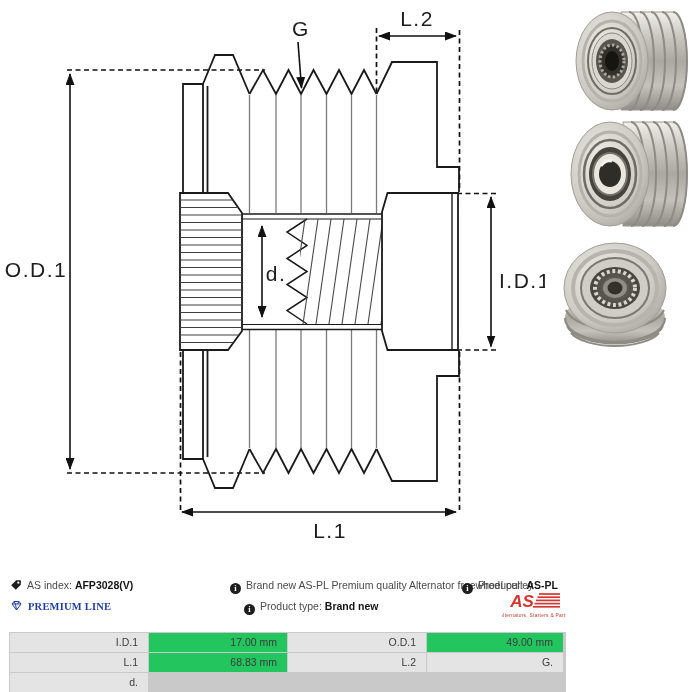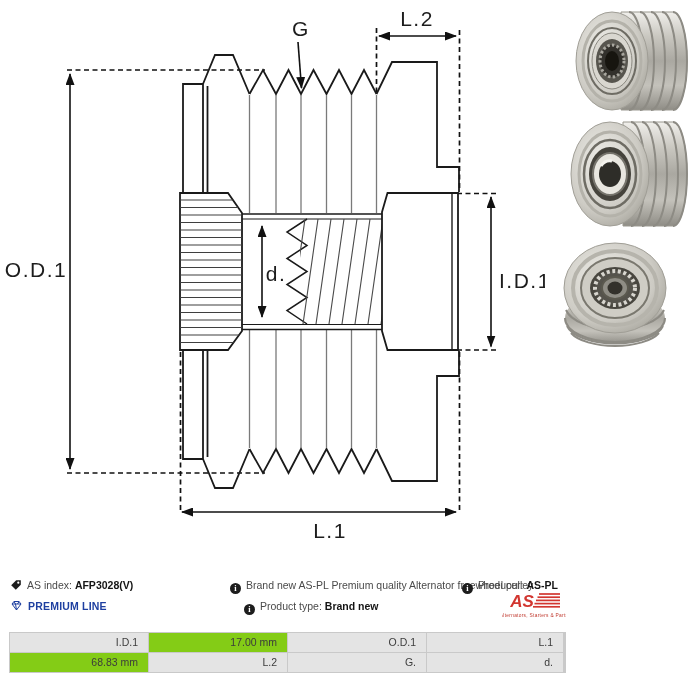--- a/index.html
+++ b/index.html
@@ -8,28 +8,28 @@
   .abs{position:absolute;}
   svg text{font-family:"Liberation Sans",sans-serif;}
   .dimlabel{font-size:21px;fill:#1d1d1d;letter-spacing:1.5px;}
   
   .info-row{position:absolute;left:0;width:668px;height:16px;font-size:10.5px;color:#4a4a4a;}
   .inline-ic{display:inline-block;vertical-align:-2px;margin-right:5px;}
   .i-ic{display:inline-block;width:11px;height:11px;border-radius:50%;background:#1d1d1d;
         color:#fff;font-size:8.5px;font-weight:bold;text-align:center;line-height:11px;
         vertical-align:-2px;margin-right:5px;font-family:"Liberation Serif",serif;}
   .b{font-weight:bold;color:#141414;}
-  .premium{color:#1e3fa0;font-weight:bold;letter-spacing:.2px;}
+  .premium{color:#1e3fa0;font-weight:bold;letter-spacing:.2px;font-family:Liberation Serif, serif;}
   
   #spec-table{position:absolute;left:9px;top:632px;width:555px;
       display:grid;grid-template-columns:138px 138px 138px 136px;grid-auto-rows:19px;
       gap:1px;background:#c9c9c9;border:1px solid #c9c9c9;font-size:10.5px;color:#3c3c3c;}
   #spec-table div{line-height:19px;text-align:right;padding-right:10px;overflow:hidden;}
   .cell-l{background:#e4e4e4;}
-  .cell-v{background:#84cc16;}
+  .cell-v{background:#22c55e;}
 </style>
 </head>
 <body>
 
 <div id="page">
 
   <svg class="abs" style="left:0;top:0" width="545" height="565" viewBox="0 0 545 565">
     <defs>
       <marker id="ah" viewBox="0 0 12 9" markerWidth="12" markerHeight="9" refX="11" refY="4.5" orient="auto-start-reverse" markerUnits="userSpaceOnUse">
         <path d="M0,0 L12,4.5 L0,9 Z" fill="#111"></path>
@@ -232,20 +232,21 @@
       <path d="M32.5,12.6 H58"></path>
         <path d="M31,15.8 H58"></path>
     </g>
     <text x="32" y="26" font-size="4.8" fill="#c0392e" text-anchor="middle" letter-spacing=".3">Alternators, Starters &amp; Parts</text>
   </svg>
 
   <div id="spec-table">
     <div class="cell-l">I.D.1</div>
     <div class="cell-v">17.00 mm</div>
     <div class="cell-l">O.D.1</div>
+    <div class="cell-v">49.00 mm</div>
 
     <div class="cell-l">L.1</div>
     <div class="cell-v">68.83 mm</div>
     <div class="cell-l">L.2</div>
 
     <div class="cell-l">G.</div>
     <div class="cell-l">d.</div>
   </div>
 
 </div>

